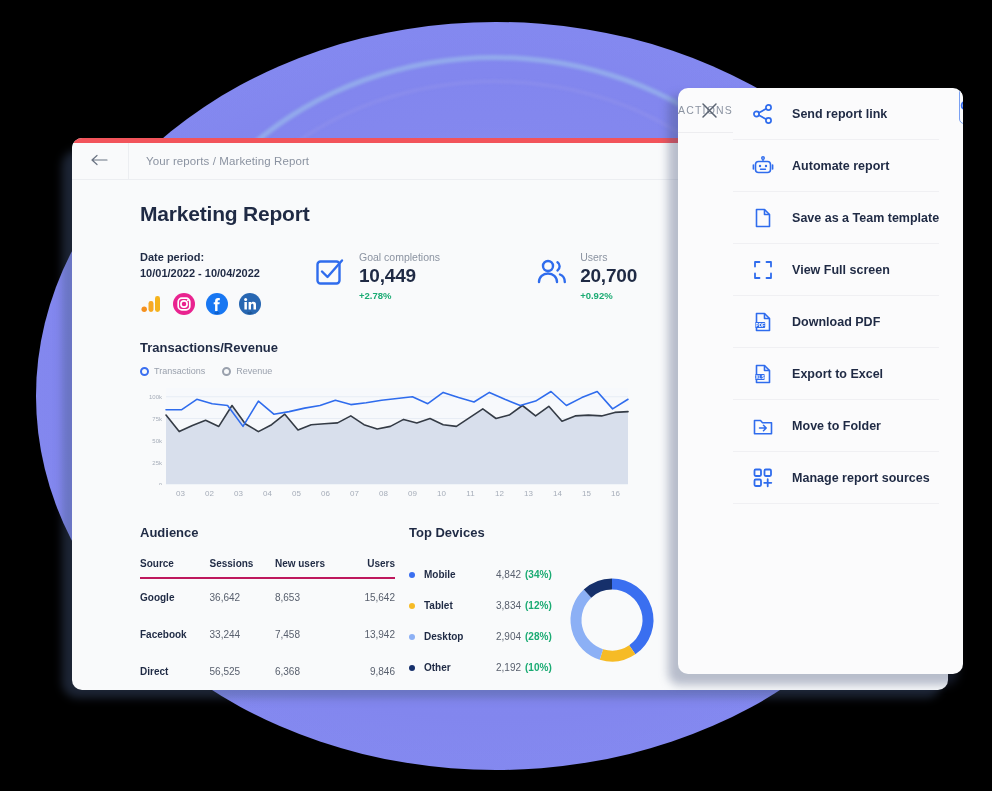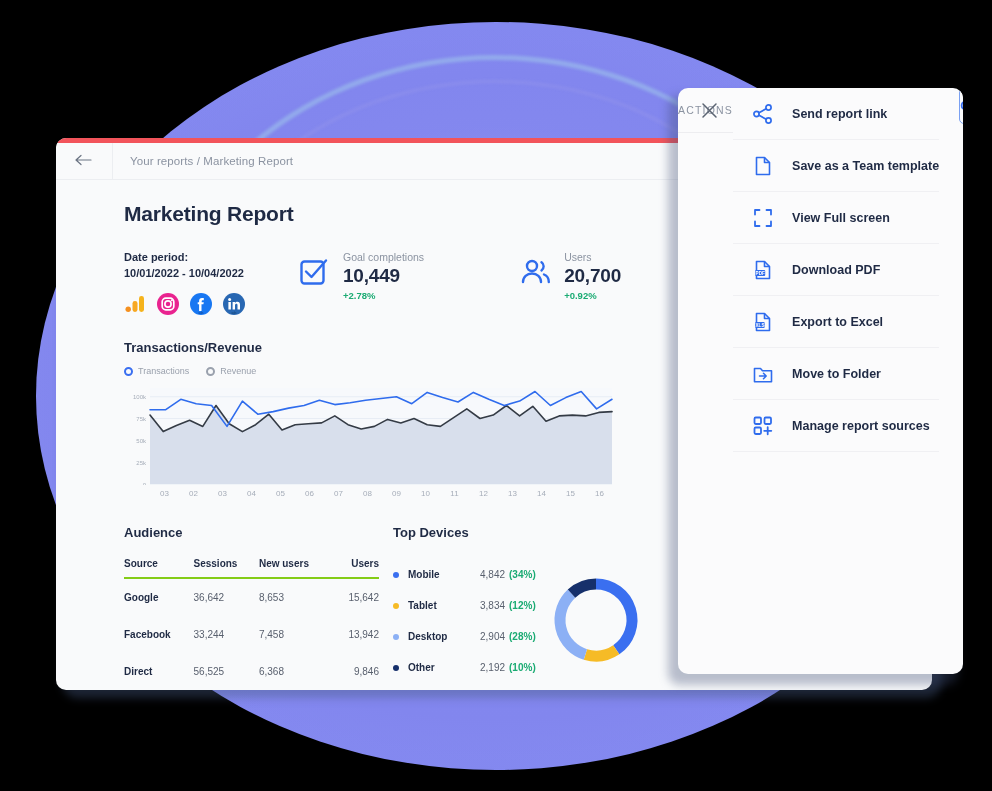--- a/index.html
+++ b/index.html
@@ -44,21 +44,21 @@
   .card-shadow {
     position:absolute; left:62px; top:150px; width:880px; height:548px;
     background: rgba(70,90,130,.40);
     border-radius: 16px;
     filter: blur(4px);
   }
 
   
   .report-card {
     position: absolute;
-    left: 56px; top: 138px;
+    left: 72px; top: 138px;
     width: 876px; height: 552px;
     background: #f9fafb;
     border-radius: 10px;
     overflow: hidden;
   }
   .accent-bar { height: 5px; background:#f2545b; width:100%; }
   .topbar {
     height: 37px; display:flex; align-items:center;
     border-bottom: 1px solid #eceef1;
     background:#f9fafb;
@@ -114,21 +114,21 @@
   
   .lower { display:flex; margin-left:68px; margin-top: 27px; }
   .panel-title { font-size:13px; font-weight:700; color:#1f2a44; }
 
   .aud { width: 255px; }
   table.aud-table { border-collapse: collapse; width: 100%; margin-top: 18px; }
   table.aud-table th {
     text-align:left; font-size:10px; font-weight:700; color:#1f2a44;
     padding-bottom: 8px;
   }
-  table.aud-table thead tr { border-bottom: 2px solid #84cc16; }
+  table.aud-table thead tr { border-bottom: 2px solid #be185d; }
   table.aud-table td {
     font-size:10px; color:#59606e; padding: 13px 0 13px 0;
   }
   table.aud-table td.src { font-weight:700; color:#1f2a44; }
   table.aud-table th.right, table.aud-table td.right { text-align:right; }
 
   .devices { margin-left: 14px; width: 250px; position:relative; }
   .dev-list { margin-top: 19px; }
   .dev-row { display:flex; align-items:center; height: 31px; }
   .dev-dot { width:6px; height:6px; border-radius:50%; flex:none; }
@@ -440,20 +440,36 @@
                 <circle cx="4.5" cy="11" r="2.6" fill="none" stroke="#2f6ced" stroke-width="1.7"></circle>
                 <path d="M7 9.7 L14.2 5.8 M7 12.3 L14.2 16.2" stroke="#2f6ced" stroke-width="1.7" stroke-linecap="round"></path>
               </g>
             </svg>
           </span>
           <span class="act-label">Send report link</span>
         </div>
         <div class="act-item">
           <span class="act-ico">
             <svg width="22" height="22" viewBox="0 0 22 22">
+              <g id="i-robot-icon">
+                <circle cx="11" cy="3" r="1.3" fill="none" stroke="#2f6ced" stroke-width="1.4"></circle>
+                <path d="M11 4.3 V6.5" stroke="#2f6ced" stroke-width="1.4"></path>
+                <rect x="3.5" y="6.5" width="15" height="11" rx="3" fill="none" stroke="#2f6ced" stroke-width="1.6"></rect>
+                <circle cx="8" cy="11" r="1.2" fill="#2f6ced"></circle>
+                <circle cx="14" cy="11" r="1.2" fill="#2f6ced"></circle>
+                <path d="M8.5 14.3 H13.5" stroke="#2f6ced" stroke-width="1.4" stroke-linecap="round"></path>
+                <path d="M1.4 10 V14 M20.6 10 V14" stroke="#2f6ced" stroke-width="1.6" stroke-linecap="round"></path>
+              </g>
+            </svg>
+          </span>
+          <span class="act-label">Automate report</span>
+        </div>
+        <div class="act-item">
+          <span class="act-ico">
+            <svg width="22" height="22" viewBox="0 0 22 22">
               <g id="i-document-icon">
                 <path d="M4.5 2.5 h8 l5 5 v12 h-13 z" fill="none" stroke="#2f6ced" stroke-width="1.6" stroke-linejoin="round"></path>
                 <path d="M12.5 2.5 v5 h5" fill="none" stroke="#2f6ced" stroke-width="1.6" stroke-linejoin="round"></path>
               </g>
             </svg>
           </span>
           <span class="act-label">Save as a Team template</span>
         </div>
         <div class="act-item">
           <span class="act-ico">

